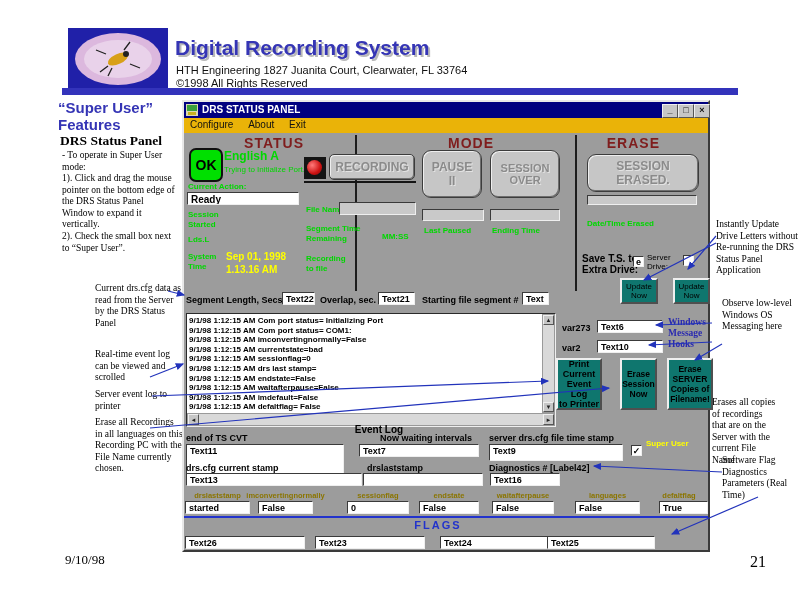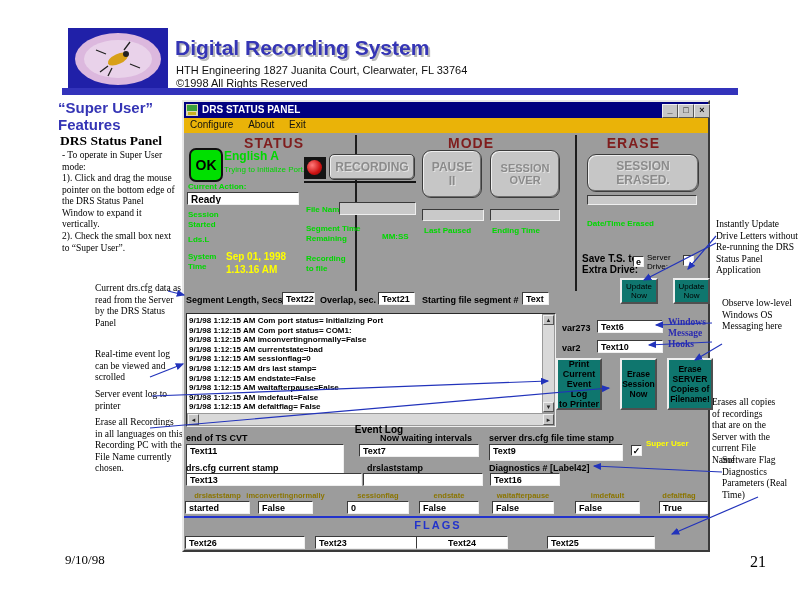--- a/index.html
+++ b/index.html
@@ -227,36 +227,36 @@
     <div class="a lb" style="left:183px;top:361px;">drslaststamp</div>
     <div class="a fld" style="left:179px;top:371px;width:120px;height:13px;"></div>
     <div class="a lb" style="left:305px;top:361px;">Diagnostics # [Label42]</div>
     <div class="a fld" style="left:306px;top:371px;width:70px;height:13px;">Text16</div>
 
     <div class="a fhdr" style="left:-9px;top:389px;width:85px;">drslaststamp</div>
     <div class="a fhdr" style="left:59px;top:389px;width:85px;">imconvertingnormally</div>
     <div class="a fhdr" style="left:148px;top:389px;width:92px;">sessionflag</div>
     <div class="a fhdr" style="left:220px;top:389px;width:90px;">endstate</div>
     <div class="a fhdr" style="left:293px;top:389px;width:92px;">waitafterpause</div>
-    <div class="a fhdr" style="left:376px;top:389px;width:95px;">imdefault</div>
+    <div class="a fhdr" style="left:376px;top:389px;width:95px;">languages</div>
     <div class="a fhdr" style="left:460px;top:389px;width:70px;">defaltflag</div>
     <div class="a fld" style="left:1px;top:399px;width:65px;height:13px;">started</div>
     <div class="a fld" style="left:74px;top:399px;width:55px;height:13px;">False</div>
     <div class="a fld" style="left:163px;top:399px;width:62px;height:13px;">0</div>
     <div class="a fld" style="left:235px;top:399px;width:60px;height:13px;">False</div>
     <div class="a fld" style="left:308px;top:399px;width:62px;height:13px;">False</div>
     <div class="a fld" style="left:391px;top:399px;width:65px;height:13px;">False</div>
     <div class="a fld" style="left:475px;top:399px;width:49px;height:13px;">True</div>
 
     <div class="a" style="left:0;top:414px;width:524px;height:2px;background:#2233cc;"></div>
     <div class="a ctr" style="left:214px;top:417px;width:80px;color:#2233cc;font:bold 11px 'Liberation Sans',sans-serif;letter-spacing:2px;">FLAGS</div>
 
     <div class="a fld" style="left:1px;top:434px;width:120px;height:13px;">Text26</div>
     <div class="a fld" style="left:131px;top:434px;width:110px;height:13px;">Text23</div>
-    <div class="a fld" style="left:232px;top:434px;width:92px;height:13px;text-align:center;">Text24</div>
+    <div class="a fld" style="left:256px;top:434px;width:112px;height:13px;">Text24</div>
     <div class="a fld" style="left:363px;top:434px;width:108px;height:13px;">Text25</div>
   </div>
 
   <svg class="a" style="left:0;top:0;pointer-events:none;" width="800" height="600">
     <defs>
       <marker id="ah" markerWidth="8" markerHeight="8" refX="6" refY="3" orient="auto">
         <path d="M0,0 L7,3 L0,6 Z" fill="#2233bb"></path>
       </marker>
     </defs>
     <g stroke="#2233bb" stroke-width="1.2" fill="none">

